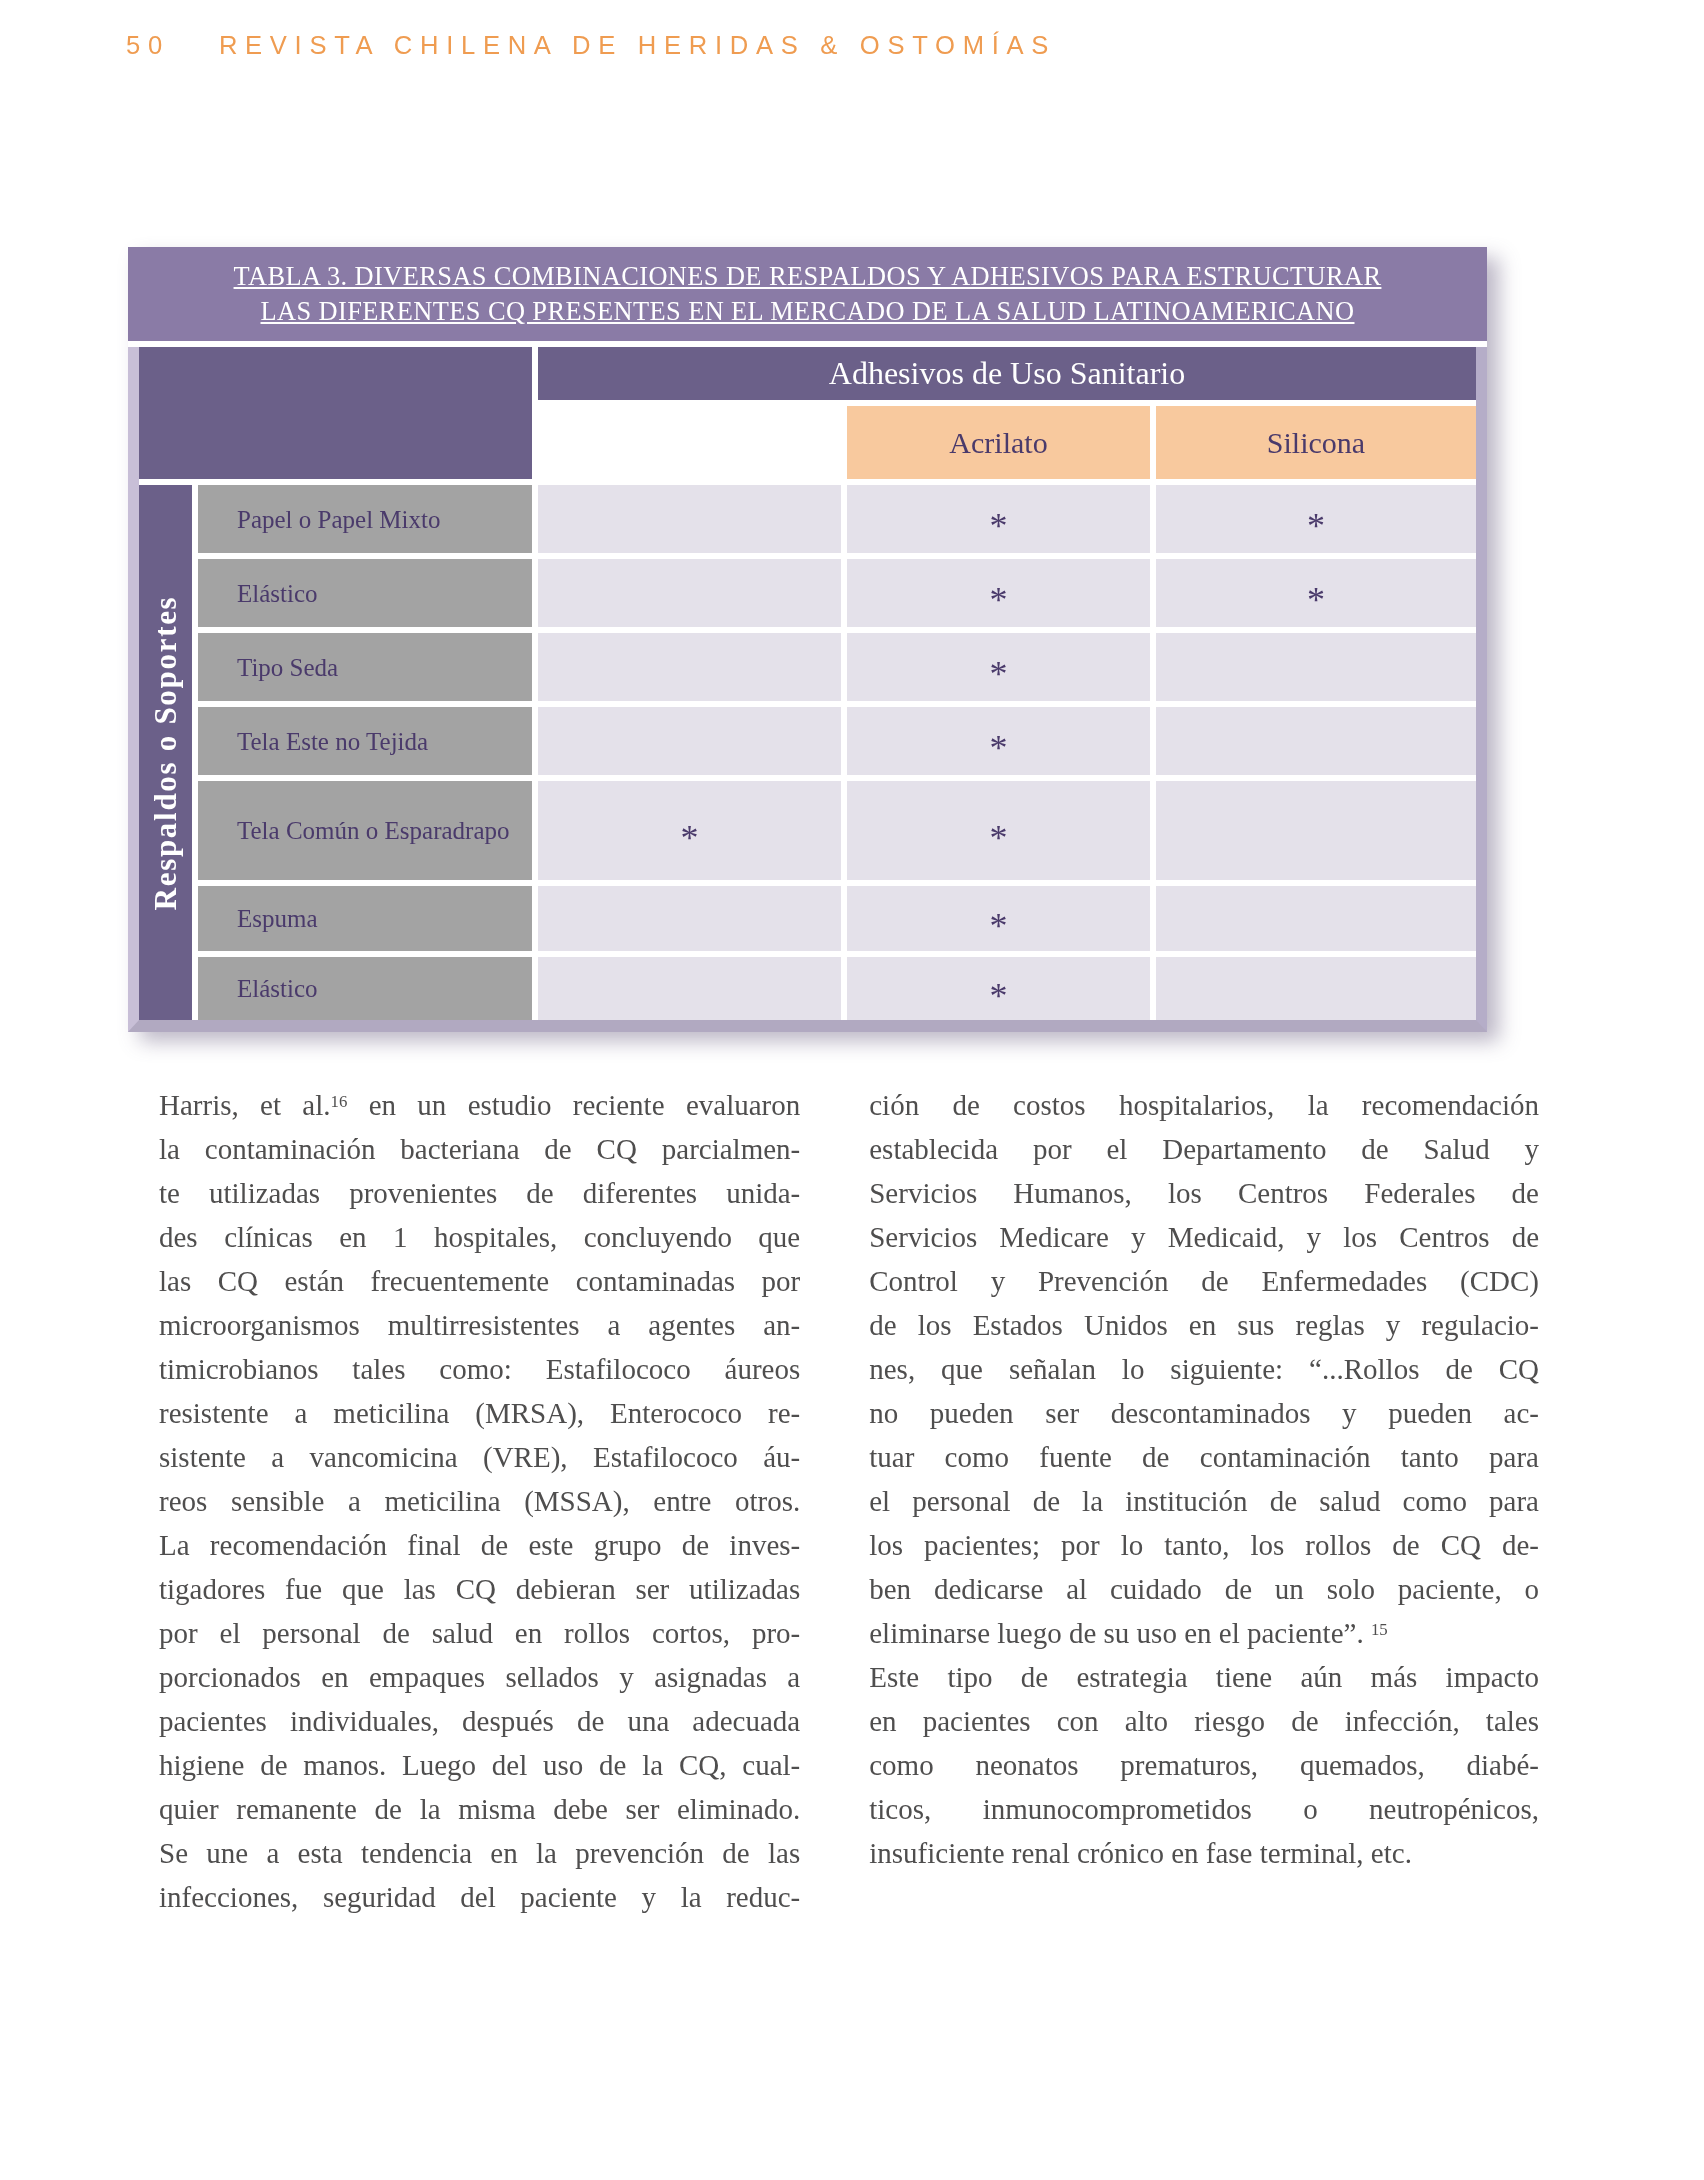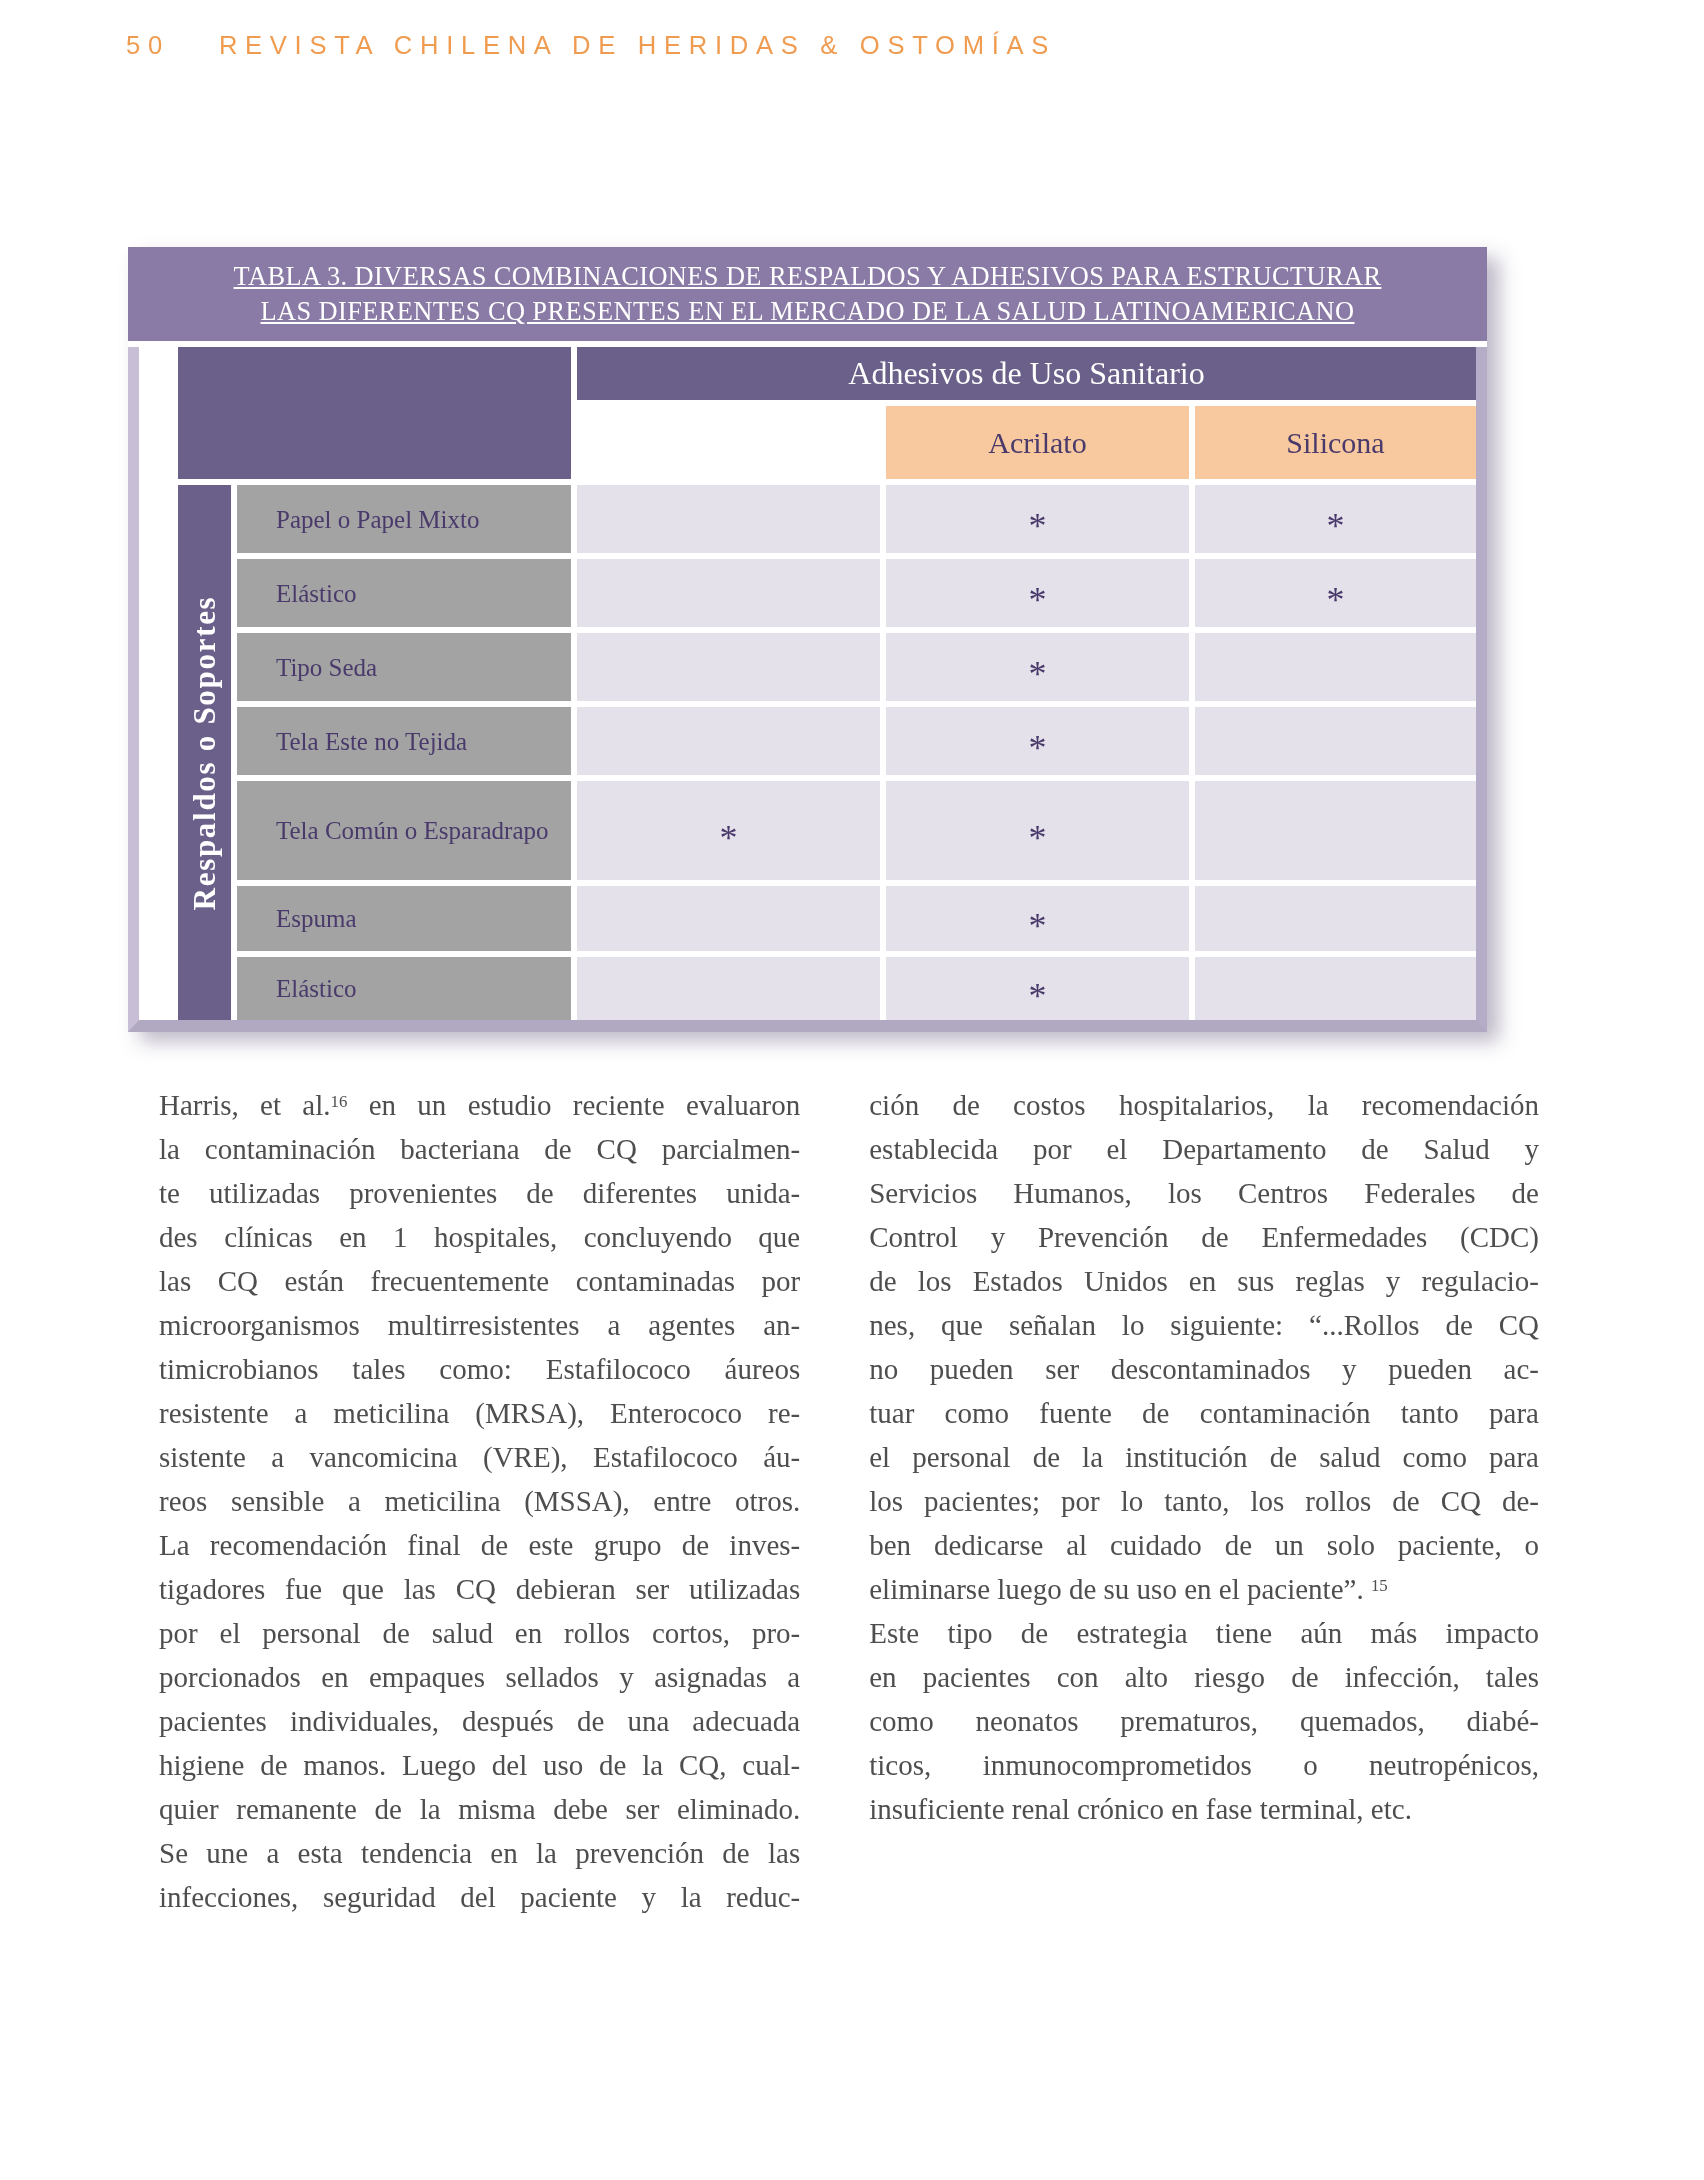--- a/index.html
+++ b/index.html
@@ -31,21 +31,20 @@
     display:flex; flex-direction:column; justify-content:center;
     text-align:center;
     font-size:26.4px; line-height:35px; letter-spacing:0.4px;text-decoration:underline;
   }
   .table-body {
     margin-top:6px;
     border-left:11px solid #c8bfd7;
     border-right:11px solid #b5adc8;
     border-bottom:12.8px solid #b1a9c1;
     background:#ffffff;
-    padding-left:39px;
   }
   .grid {
     display:grid;
     grid-template-columns:53px 334px 303px 303px 1fr;
     grid-template-rows:53px 73px 68px 68px 68px 68px 99px 65px 63px;
     gap:6px;
     background:#ffffff;
   }
   .cell { box-sizing:border-box; }
   .c-corner { grid-area:1/1/3/3; background:#6b6089; }
@@ -186,20 +185,21 @@
       <div class="tline">pacientes individuales, después de una adecuada</div>
       <div class="tline">higiene de manos. Luego del uso de la CQ, cual-</div>
       <div class="tline">quier remanente de la misma debe ser eliminado.</div>
       <div class="tline">Se une a esta tendencia en la prevención de las</div>
       <div class="tline">infecciones, seguridad del paciente y la reduc-</div>
     </div>
   <div class="text-col right">
       <div class="tline">ción de costos hospitalarios, la recomendación</div>
       <div class="tline">establecida por el Departamento de Salud y</div>
       <div class="tline">Servicios Humanos, los Centros Federales de</div>
+      <div class="tline">Servicios Medicare y Medicaid, y los Centros de</div>
       <div class="tline">Control y Prevención de Enfermedades (CDC)</div>
       <div class="tline">de los Estados Unidos en sus reglas y regulacio-</div>
       <div class="tline">nes, que señalan lo siguiente: “...Rollos de CQ</div>
       <div class="tline">no pueden ser descontaminados y pueden ac-</div>
       <div class="tline">tuar como fuente de contaminación tanto para</div>
       <div class="tline">el personal de la institución de salud como para</div>
       <div class="tline">los pacientes; por lo tanto, los rollos de CQ de-</div>
       <div class="tline">ben dedicarse al cuidado de un solo paciente, o</div>
       <div class="tline nojust">eliminarse luego de su uso en el paciente”. <sup>15</sup></div>
       <div class="tline">Este tipo de estrategia tiene aún más impacto</div>

